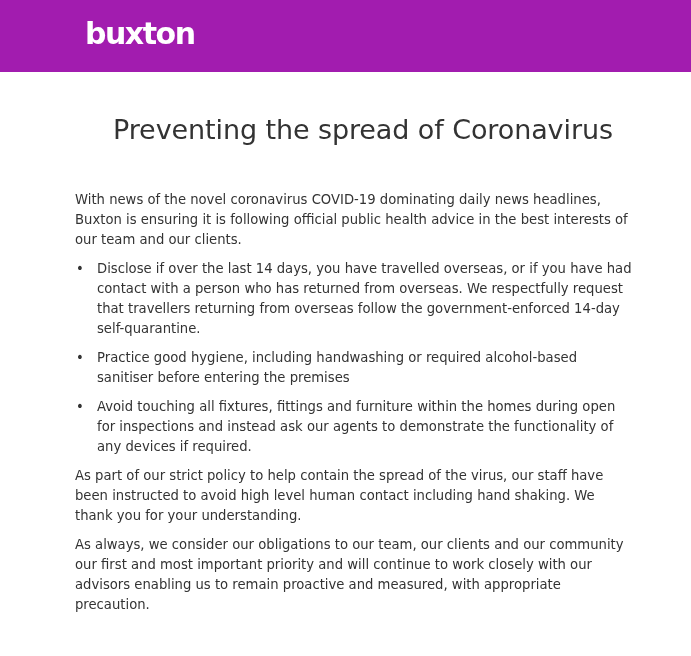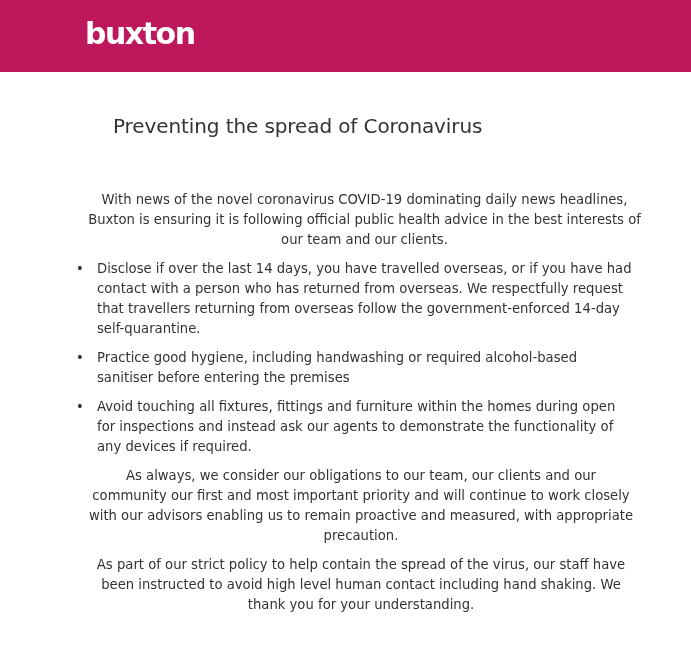--- a/index.html
+++ b/index.html
@@ -3,50 +3,50 @@
 <meta charset="utf-8">
 <style>
   html, body { margin: 0; padding: 0; }
   body {
     width: 691px; height: 656px; overflow: hidden;
     background: #ffffff;
     font-family: "DejaVu Sans", sans-serif;
     color: #333333;
   }
   .header {
-    width: 691px; height: 72px; background: #be185d;
+    width: 691px; height: 72px; background: #a21caf;
     position: relative;
   }
   .logo {
     position: absolute; left: 85px; top: 16px;
     color: #ffffff;
     font-family: "DejaVu Sans", sans-serif;
     font-weight: bold;
     font-size: 30px;
     letter-spacing: -1.5px;
     line-height: 36px;
   }
   .title {
     position: absolute; left: 113px; top: 114px;
     margin: 0;
     font-family: "DejaVu Sans", sans-serif;
     font-weight: normal;
-    font-size: 20px;
+    font-size: 27px;
     color: #333333;
     letter-spacing: -0.1px;
     white-space: nowrap;
   }
   .content {
     position: absolute; left: 75px; top: 190px;
     width: 560px;
     font-size: 13.2px;
     line-height: 20px;
     color: #333333;
   }
-  .content p { margin: 0 0 9px 12px; text-align: center; }
+  .content p { margin: 0 0 9px 0; }
   .content ul { margin: 0 0 9px 0; padding: 0; list-style: none; }
   .content li { position: relative; padding-left: 22px; margin: 0 0 9px 0; }
   .bullet {
     position: absolute; left: 1px; top: 0;
   }
   .p1 { width: 555px; }
 </style>
 </head>
 <body>
 
@@ -65,15 +65,15 @@
     </li>
     <li>
       <span class="bullet">•</span>
       <span>Practice good hygiene, including handwashing or required alcohol-based sanitiser before entering the premises</span>
     </li>
     <li>
       <span class="bullet">•</span>
       <span>Avoid touching all fixtures, fittings and furniture within the homes during open for inspections and instead ask our agents to demonstrate the functionality of any devices if required.</span>
     </li>
   </ul>
+  <p>As part of our strict policy to help contain the spread of the virus, our staff have been instructed to avoid high level human contact including hand shaking. We thank you for your understanding.</p>
   <p>As always, we consider our obligations to our team, our clients and our community our first and most important priority and will continue to work closely with our advisors enabling us to remain proactive and measured, with appropriate precaution.</p>
-  <p>As part of our strict policy to help contain the spread of the virus, our staff have been instructed to avoid high level human contact including hand shaking. We thank you for your understanding.</p>
 </div>
 
 </body></html>

